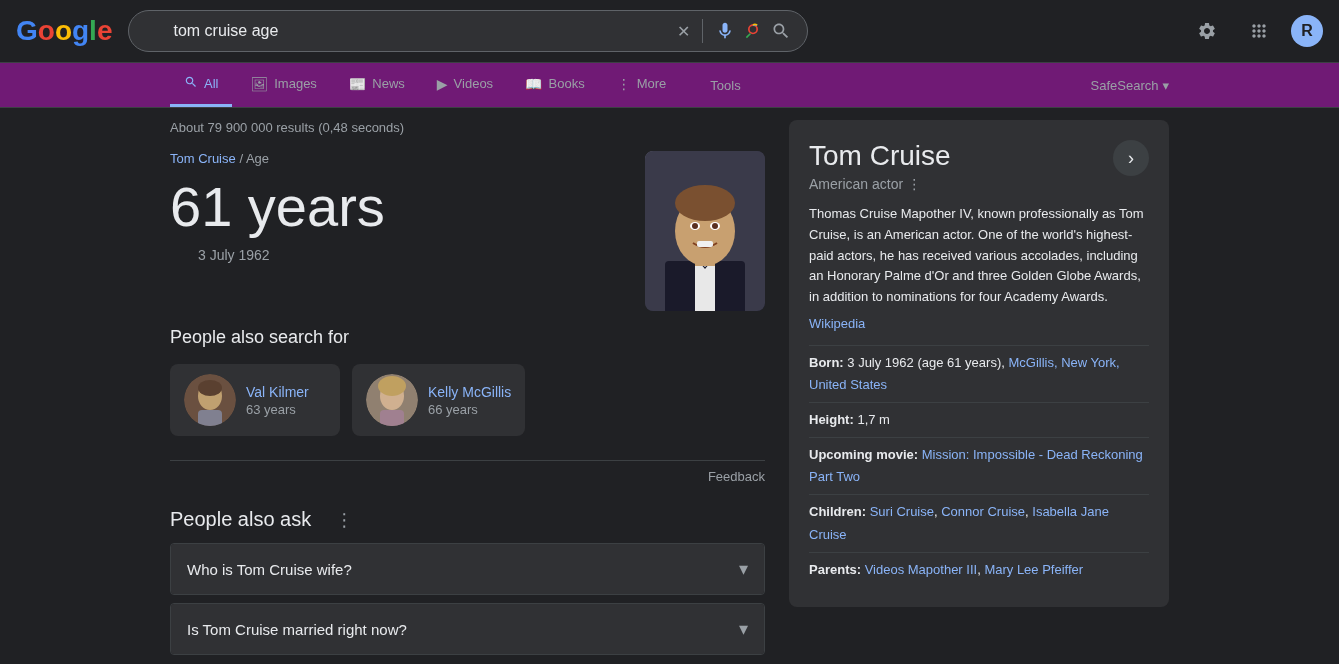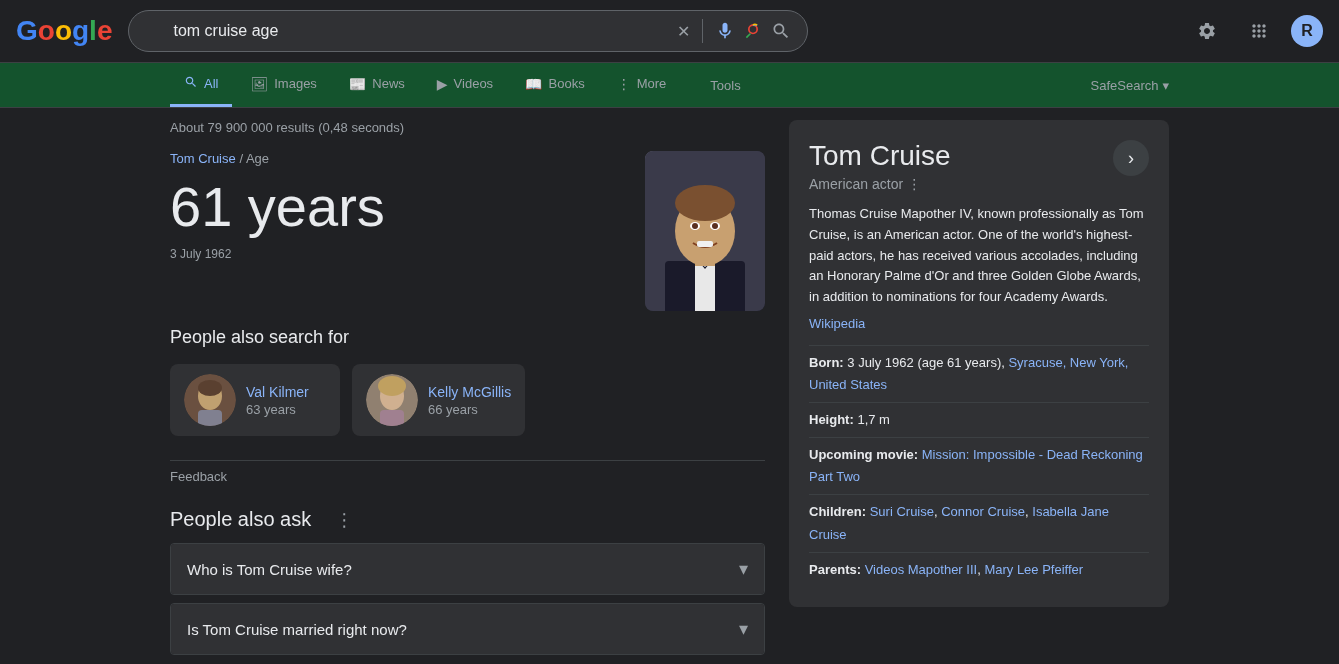--- a/index.html
+++ b/index.html
@@ -105,21 +105,21 @@
       align-items: center;
       justify-content: center;
     }
 
     
     .nav-tabs {
       display: flex;
       align-items: center;
       padding: 0 170px;
       gap: 4px;
-      background: #14532d;
+      background: #701a75;
       border-bottom: 1px solid #3c4043;
     }
     .nav-tab {
       display: flex;
       align-items: center;
       gap: 6px;
       padding: 12px 14px;
       color: #9aa0a6;
       cursor: pointer;
       font-size: 13px;
@@ -179,23 +179,24 @@
     .breadcrumb a { color: #8ab4f8; text-decoration: none; }
 
     .age-display {
       font-size: 56px;
       font-weight: 400;
       color: #e8eaed;
       margin-bottom: 8px;
     }
 
     .birthdate {
-      font-size: 12px;
+      font-size: 14px;
       color: #9aa0a6;
       margin-bottom: 24px;
+      margin-left: 28px;
     }
 
     
     .photo-container {
       position: relative;
       float: right;
       margin: 0 0 16px 16px;
     }
     .tc-photo {
       width: 120px;
@@ -237,21 +238,21 @@
       border-radius: 50%;
       overflow: hidden;
       flex-shrink: 0;
     }
     .person-info {}
     .person-name { font-size: 14px; color: #8ab4f8; font-weight: 500; }
     .person-age { font-size: 13px; color: #9aa0a6; margin-top: 2px; }
 
     .feedback-row {
       display: flex;
-      justify-content: flex-start;
+      justify-content: flex-end;
       padding: 8px 0;
       border-top: 1px solid #3c4043;
       margin-bottom: 16px;
     }
     .feedback-btn {
       background: none;
       border: none;
       color: #9aa0a6;
       font-size: 13px;
       cursor: pointer;
@@ -565,21 +566,21 @@
         </div>
         <button class="kp-nav-btn">›</button>
       </div>
 
       <p class="kp-description">Thomas Cruise Mapother IV, known professionally as Tom Cruise, is an American actor. One of the world's highest-paid actors, he has received various accolades, including an Honorary Palme d'Or and three Golden Globe Awards, in addition to nominations for four Academy Awards.</p>
       <a class="kp-wiki-link" href="#">Wikipedia</a>
 
       <div class="kp-row">
         <span class="kp-label">Born:</span>
         <span class="kp-value"> 3 July 1962 (age 61 years), </span>
-        <a class="kp-link" href="#">Syracuse, New York,</a>
+        <a class="kp-link" href="#">McGillis, New York,</a>
         <br>
         <a class="kp-link" href="#">United States</a>
       </div>
 
 
       <div class="kp-row">
         <span class="kp-label">Height:</span>
         <span class="kp-value"> </span>
         <span class="kp-value">1,7 m</span>
       </div>

